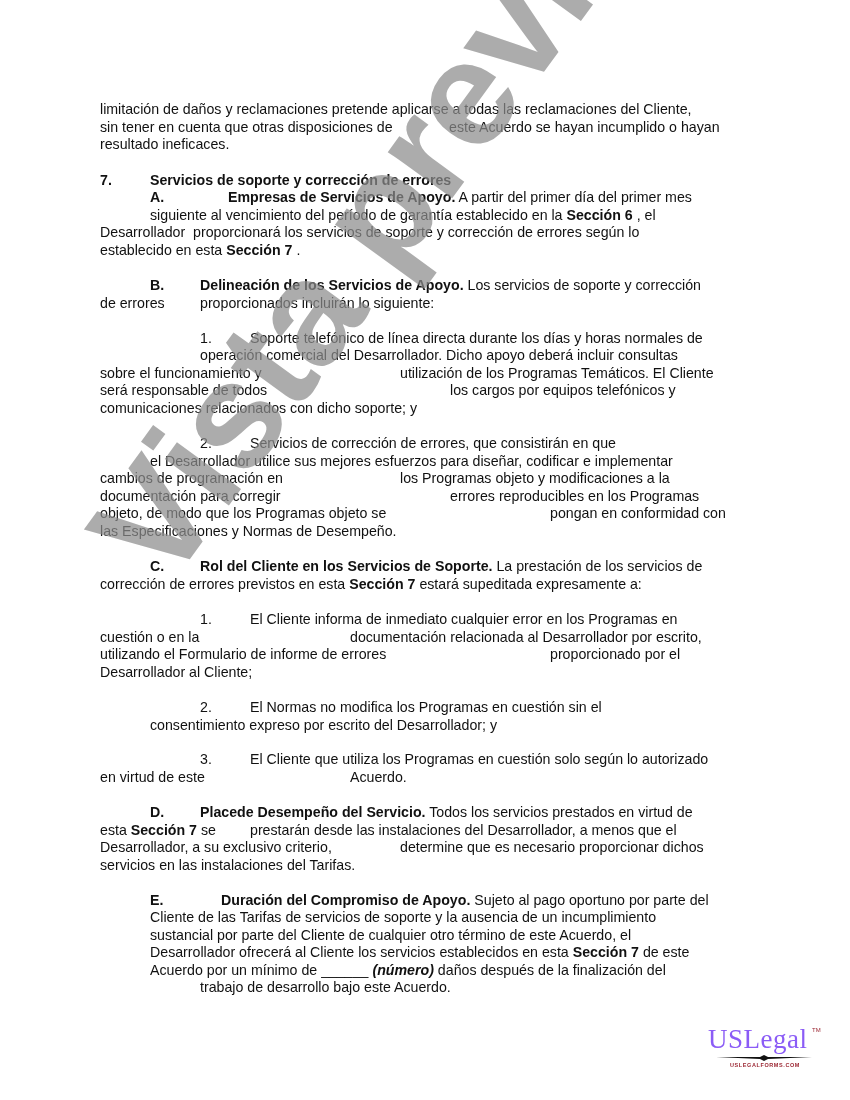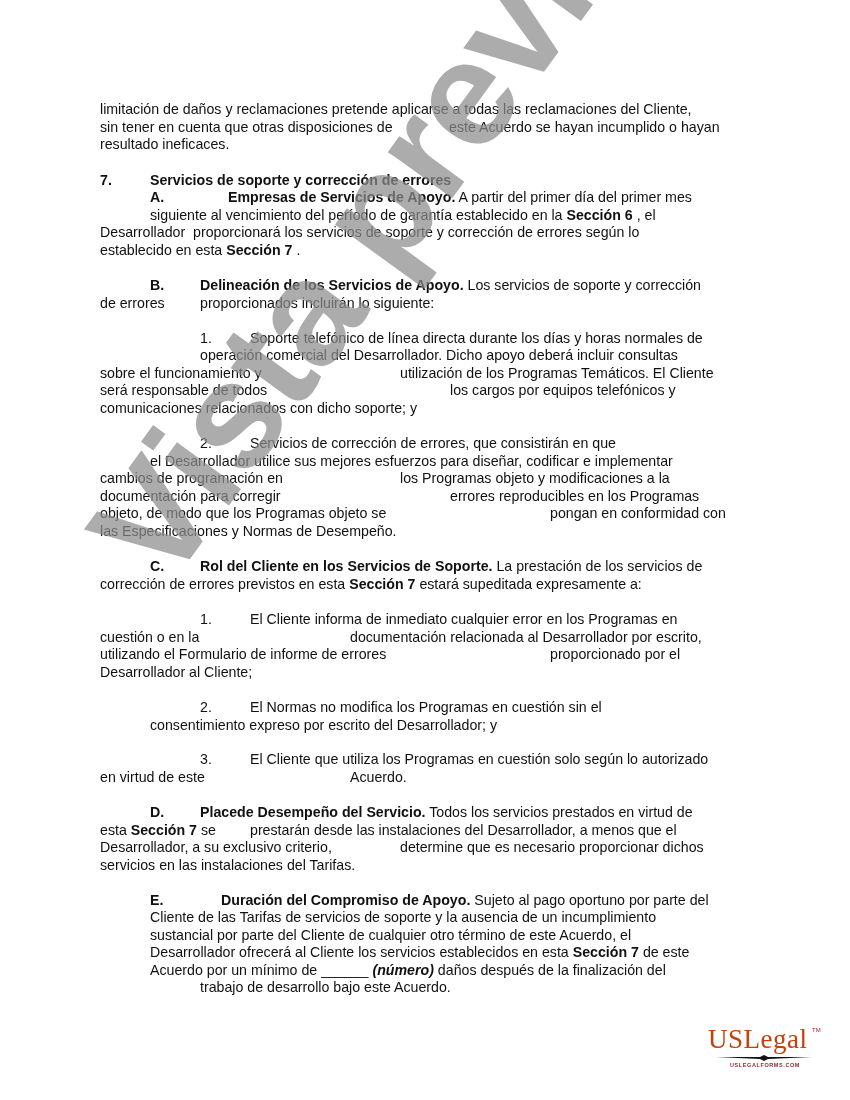--- a/index.html
+++ b/index.html
@@ -8,21 +8,21 @@
   .page { position:absolute; left:0; top:0; width:687px; height:1100px; }
   .ln { position:absolute; font-size:14.2px; line-height:17px; white-space:pre; letter-spacing:0; }
   .b { font-weight:bold; }
   .bi { font-weight:bold; font-style:italic; }
   .watermark { position:absolute; left:55px; top:510px; width:920px; text-align:left;
      font-family:"Liberation Sans", sans-serif; font-weight:bold; font-size:150px;
      color:rgba(140,140,140,0.72); transform-origin:0 0; transform:rotate(-54deg);
      white-space:nowrap; pointer-events:none; letter-spacing:-2px; }
   .logo { position:absolute; left:700px; top:1022px; width:125px; height:50px; }
   .logo-main { position:absolute; left:8px; top:2px; font-family:"Liberation Serif", serif;
-     font-size:27px; color:#c2410c; letter-spacing:0.5px;text-align:right; }
+     font-size:27px; color:#8b5cf6; letter-spacing:0.5px;text-align:right; }
   .logo-tm { position:absolute; left:112px; top:5px; font-size:6px; color:#9b2531; }
   .logo-wing { position:absolute; left:16px; top:33px; width:96px; height:6px; }
   .logo-url { position:absolute; left:0; top:40px; width:130px; text-align:center;
      font-size:5.5px; color:#9b2531; letter-spacing:0.6px; font-weight:bold; }
 </style>
 </head>
 <body>
 
 <div class="page">
 

